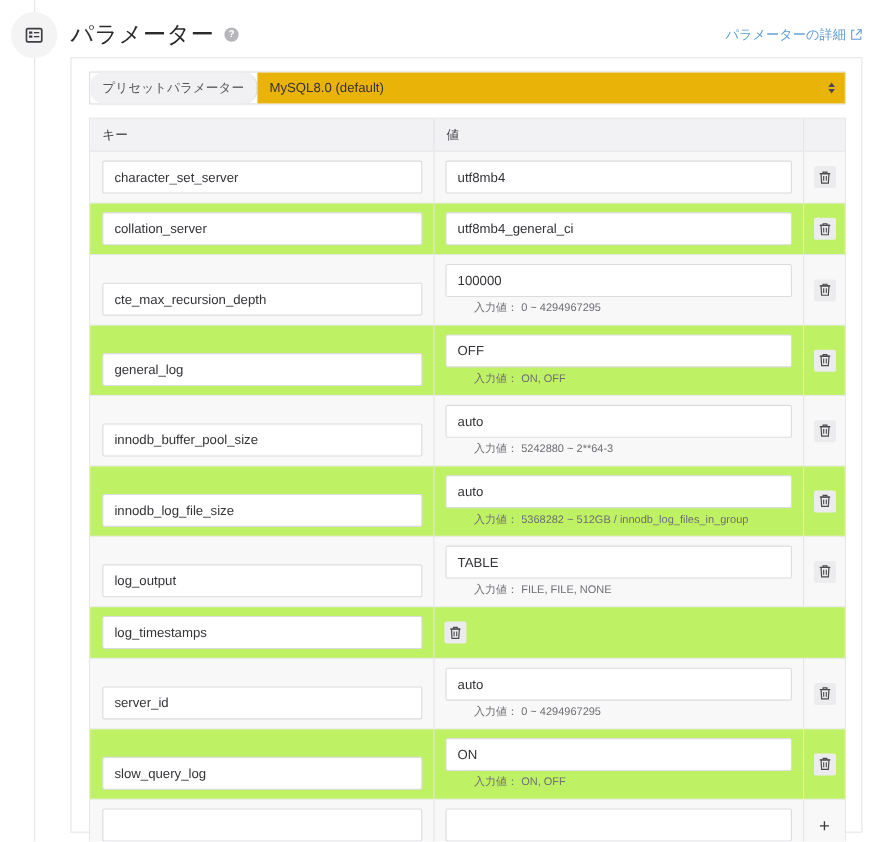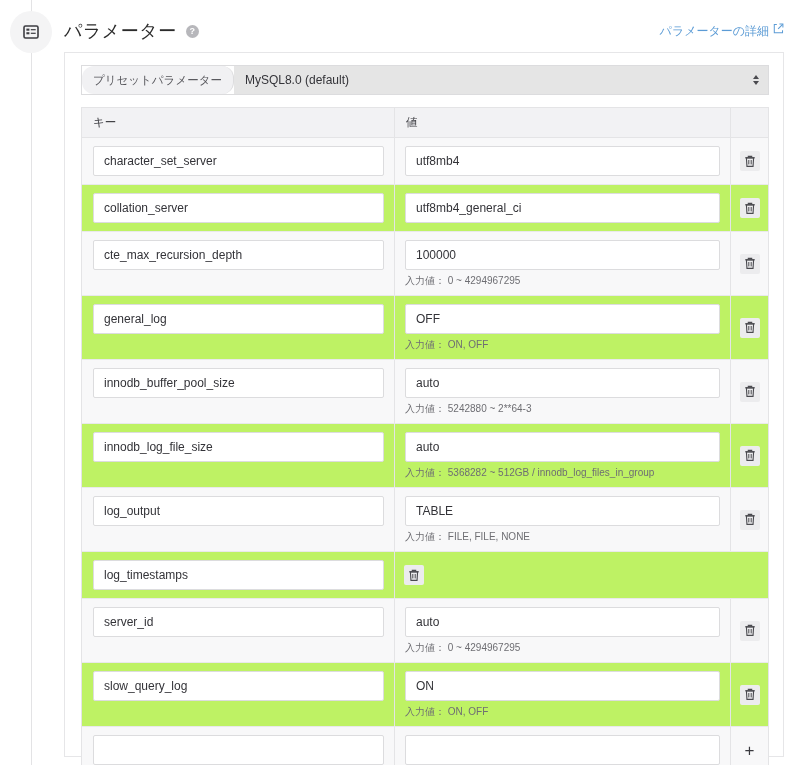--- a/index.html
+++ b/index.html
@@ -45,21 +45,21 @@
   .page-header {
     position: absolute;
     left: 64px;
     top: 14px;
     width: 720px;
     height: 34px;
     display: flex;
     align-items: center;
   }
   .page-title {
-    font-size: 18px;
+    font-size: 21px;
     font-weight: 400;
     color: #2b2b2b;
     letter-spacing: 0.5px;
     line-height: 1;
     white-space: nowrap;
   }
   .help-icon {
     margin-left: 9px;
     width: 13px;
     height: 13px;
@@ -74,20 +74,21 @@
     cursor: pointer;
     flex: none;
   }
   .header-spacer { flex: 1 1 auto; }
   .detail-link {
     font-size: 12px;
     color: #5b9bd5;
     text-decoration: none;
     white-space: nowrap;
     display: inline-flex;
+    align-items: center;
     gap: 4px;
     cursor: pointer;
   }
   .detail-link .ext-icon { display: inline-block; width: 11px; height: 11px; }
 
   
   .card {
     position: absolute;
     left: 64px;
     top: 52px;
@@ -123,21 +124,21 @@
   }
   .preset-select {
     flex: 1 1 auto;
     display: flex;
     align-items: center;
     padding: 0 11px;
     font-size: 12px;
     color: #333338;
     position: relative;
     cursor: pointer;
-    background: #e5e5e5;
+    background: #eab308;
   }
   .select-caret {
     position: absolute;
     right: 9px;
     top: 50%;
     transform: translateY(-50%);
     display: flex;
     flex-direction: column;
     align-items: center;
     gap: 2px;
@@ -185,21 +186,21 @@
     border-bottom: 1px solid #e9e9eb;
     align-items: stretch;
   }
   .trow.striped { background: #f8f8f9; }
 
   .cell {
     box-sizing: border-box;
     padding: 8px 10px 8px 11px;
     display: flex;
     flex-direction: column;
-    justify-content: flex-start;
+    justify-content: flex-end;
   }
   .cell.col-val { padding-left: 10px; }
   .cell.col-act {
     align-items: center;
     justify-content: center;
     padding: 0;
   }
 
   .pinput {
     width: 100%;
@@ -214,20 +215,21 @@
     padding: 0 10px;
     outline: none;
     display: block;
   }
   .hint {
     font-size: 10px;
     color: #6e6e73;
     margin-top: 5px;
     line-height: 1.2;
     white-space: nowrap;
+    margin-left: 26px;
   }
 
   .icon-btn {
     width: 20px;
     height: 20px;
     border: none;
     background: #ececee;
     border-radius: 2px;
     display: flex;
     align-items: center;

